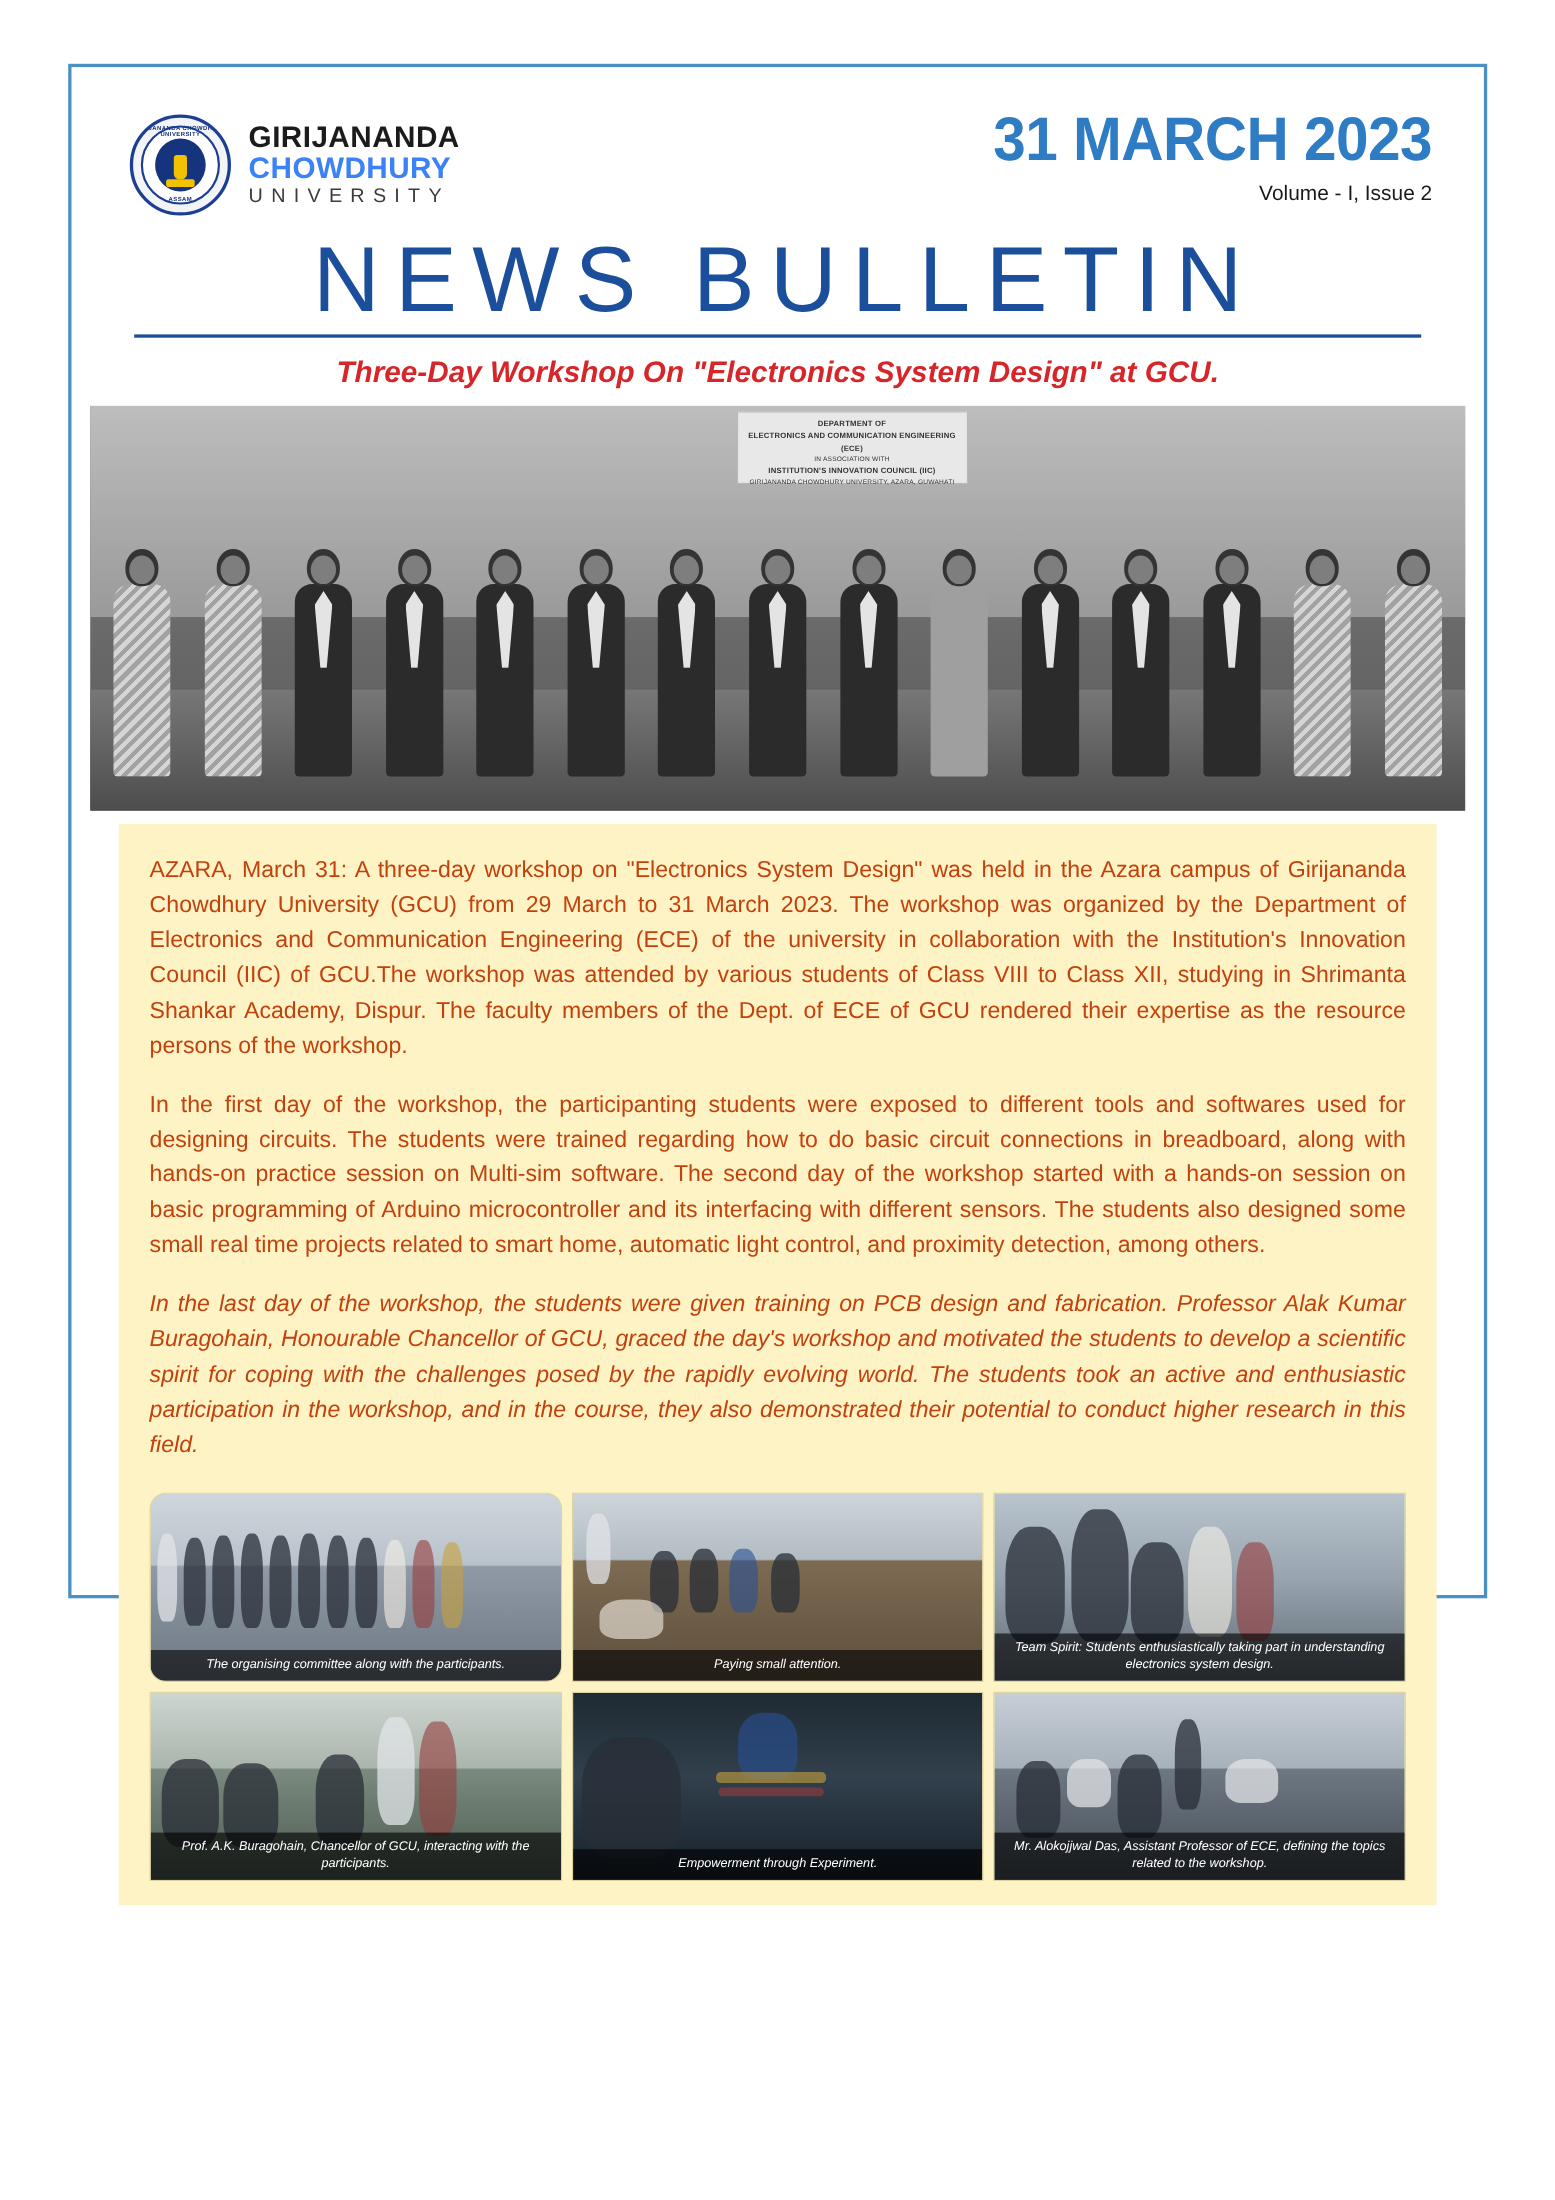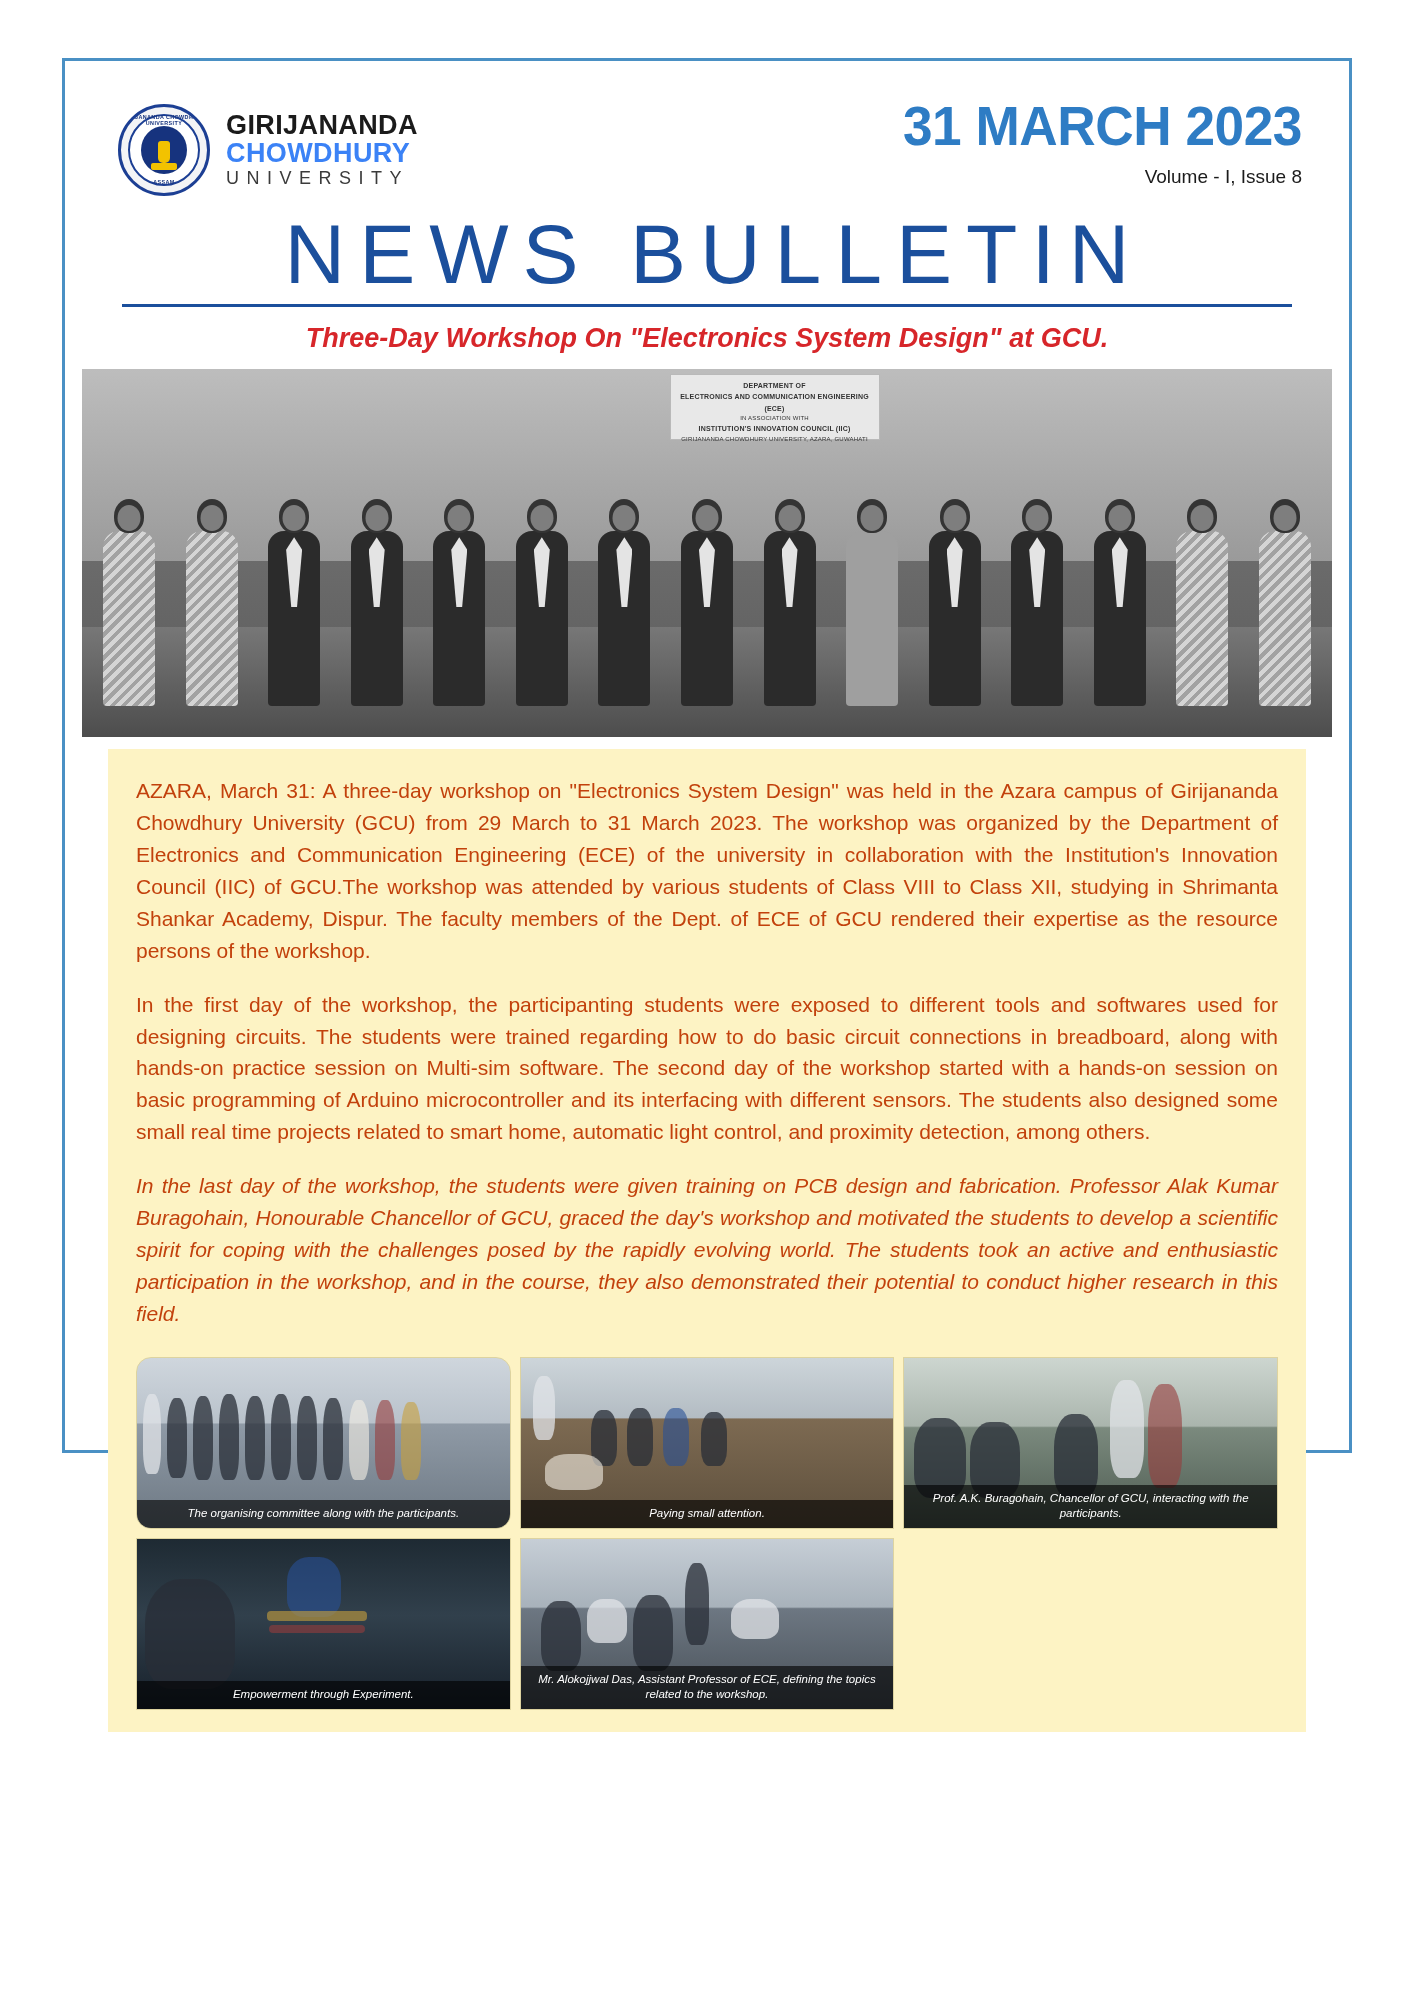--- a/index.html
+++ b/index.html
@@ -354,21 +354,21 @@
         </div>
         <div class="brand-name">
           <div class="l1">GIRIJANANDA</div>
           <div class="l2">CHOWDHURY</div>
           <div class="l3">UNIVERSITY</div>
         </div>
       </div>
 
       <div class="issue-block">
         <div class="issue-date">31 MARCH 2023</div>
-        <div class="issue-vol">Volume - I, Issue 8</div>
+        <div class="issue-vol">Volume - I, Issue 2</div>
       </div>
     </div>
 
     <div class="bulletin-title">NEWS BULLETIN</div>
     <div class="rule"></div>
     <div class="headline">Three-Day Workshop On "Electronics System Design" at GCU.</div>
 
     <div class="hero">
       <div class="wall"></div>
       <div class="board">
@@ -483,20 +483,28 @@
         <div class="photo sc2">
           <div class="blob l" style="left:12px;top:18px;width:22px;height:64px;"></div>
           <div class="blob" style="left:70px;top:52px;width:26px;height:56px;"></div>
           <div class="blob" style="left:106px;top:50px;width:26px;height:58px;"></div>
           <div class="blob b" style="left:142px;top:50px;width:26px;height:58px;"></div>
           <div class="blob" style="left:180px;top:54px;width:26px;height:54px;"></div>
           <div class="blob w" style="left:24px;top:96px;width:58px;height:36px;"></div>
           <div class="cap">Paying small attention.</div>
         </div>
 
+        <div class="photo sc3">
+          <div class="blob" style="left:10px;top:30px;width:54px;height:106px;"></div>
+          <div class="blob" style="left:70px;top:14px;width:52px;height:120px;"></div>
+          <div class="blob" style="left:124px;top:44px;width:48px;height:92px;"></div>
+          <div class="blob w" style="left:176px;top:30px;width:40px;height:100px;"></div>
+          <div class="blob r" style="left:220px;top:44px;width:34px;height:90px;"></div>
+          <div class="cap">Team Spirit: Students enthusiastically taking part in understanding electronics system design.</div>
+        </div>
 
         <div class="photo sc4">
           <div class="blob" style="left:10px;top:60px;width:52px;height:80px;"></div>
           <div class="blob" style="left:66px;top:64px;width:50px;height:76px;"></div>
           <div class="blob" style="left:150px;top:56px;width:44px;height:84px;"></div>
           <div class="blob l" style="left:206px;top:22px;width:34px;height:98px;"></div>
           <div class="blob r" style="left:244px;top:26px;width:34px;height:104px;"></div>
           <div class="cap">Prof. A.K. Buragohain, Chancellor of GCU, interacting with the participants.</div>
         </div>
 

